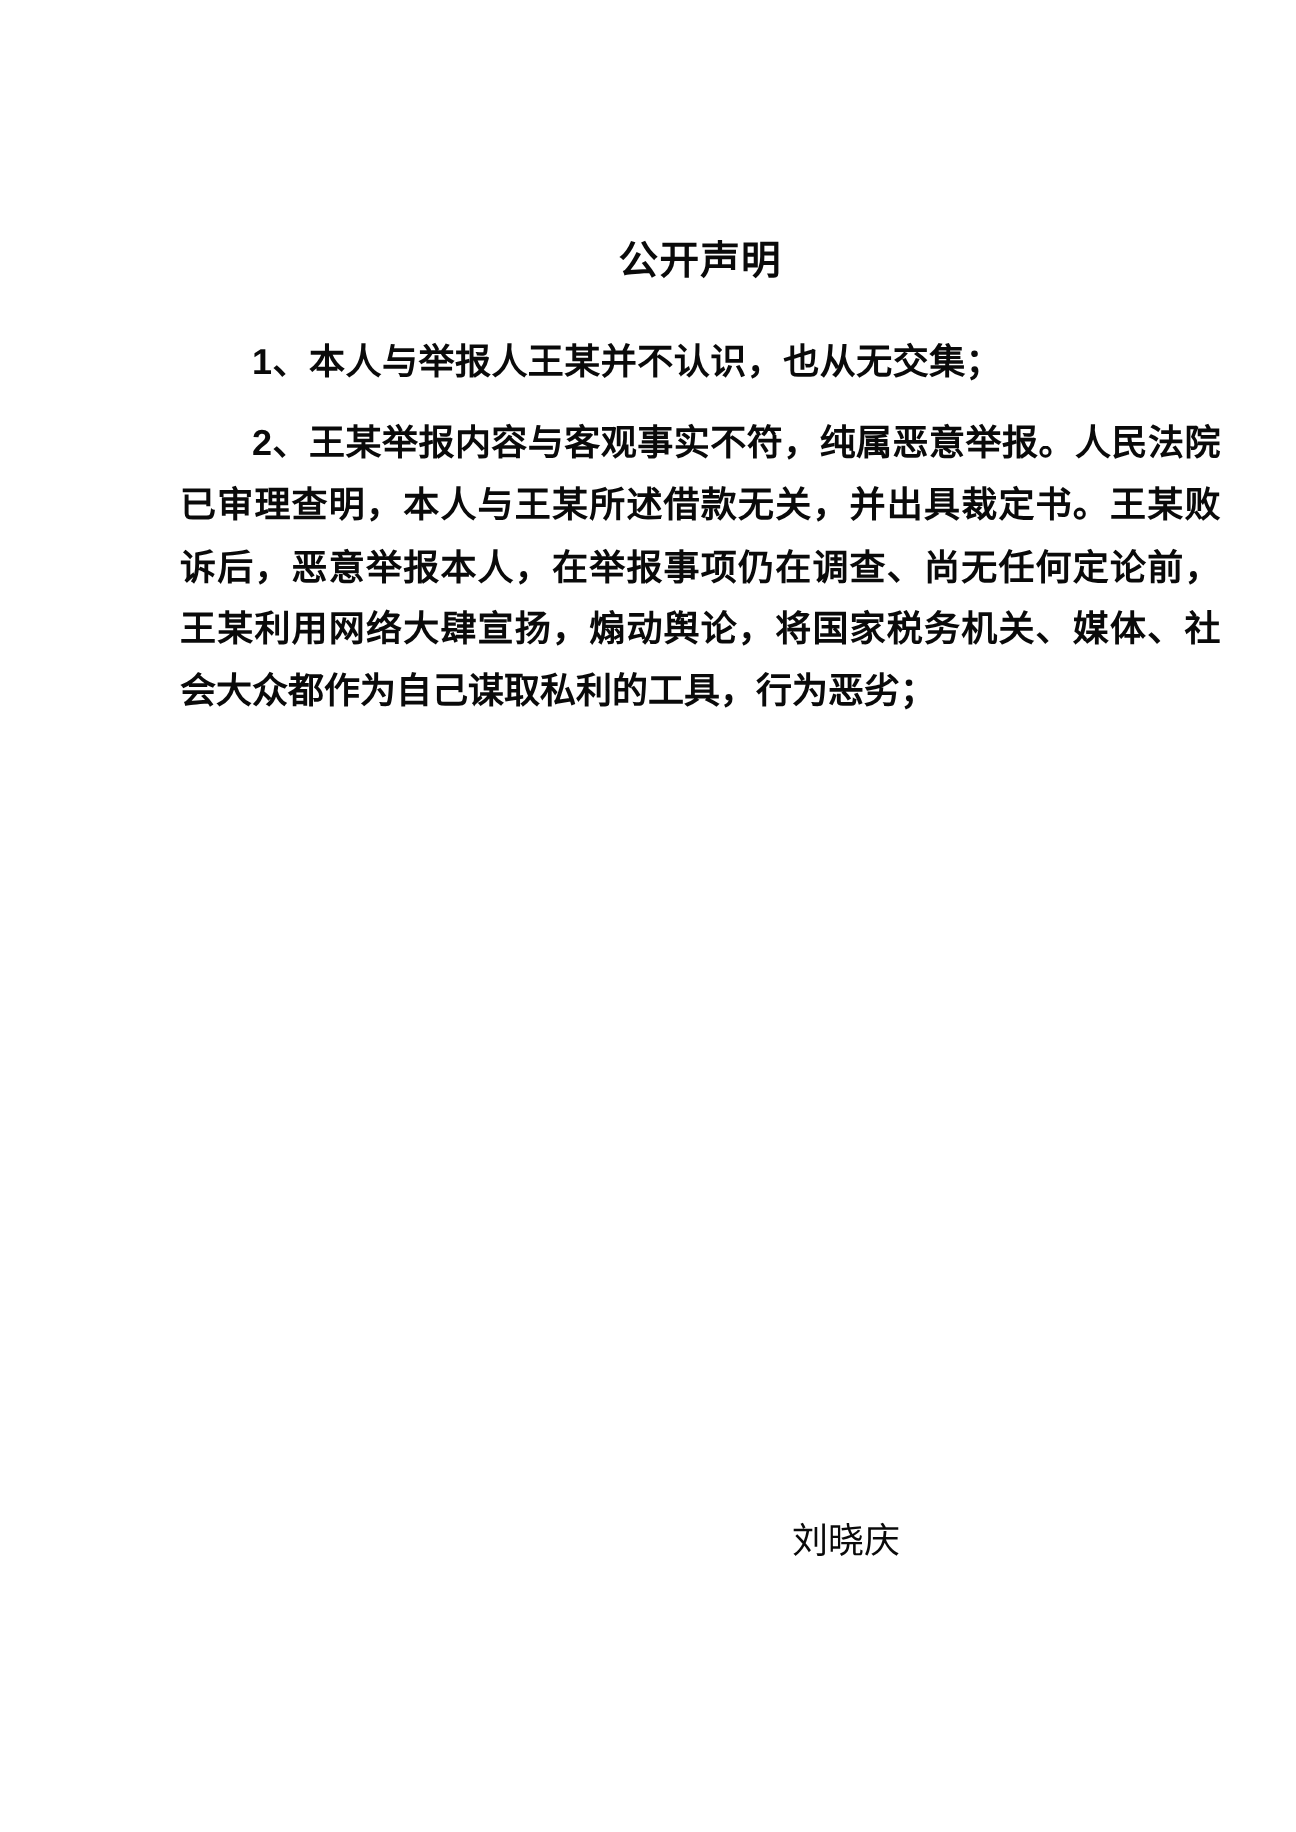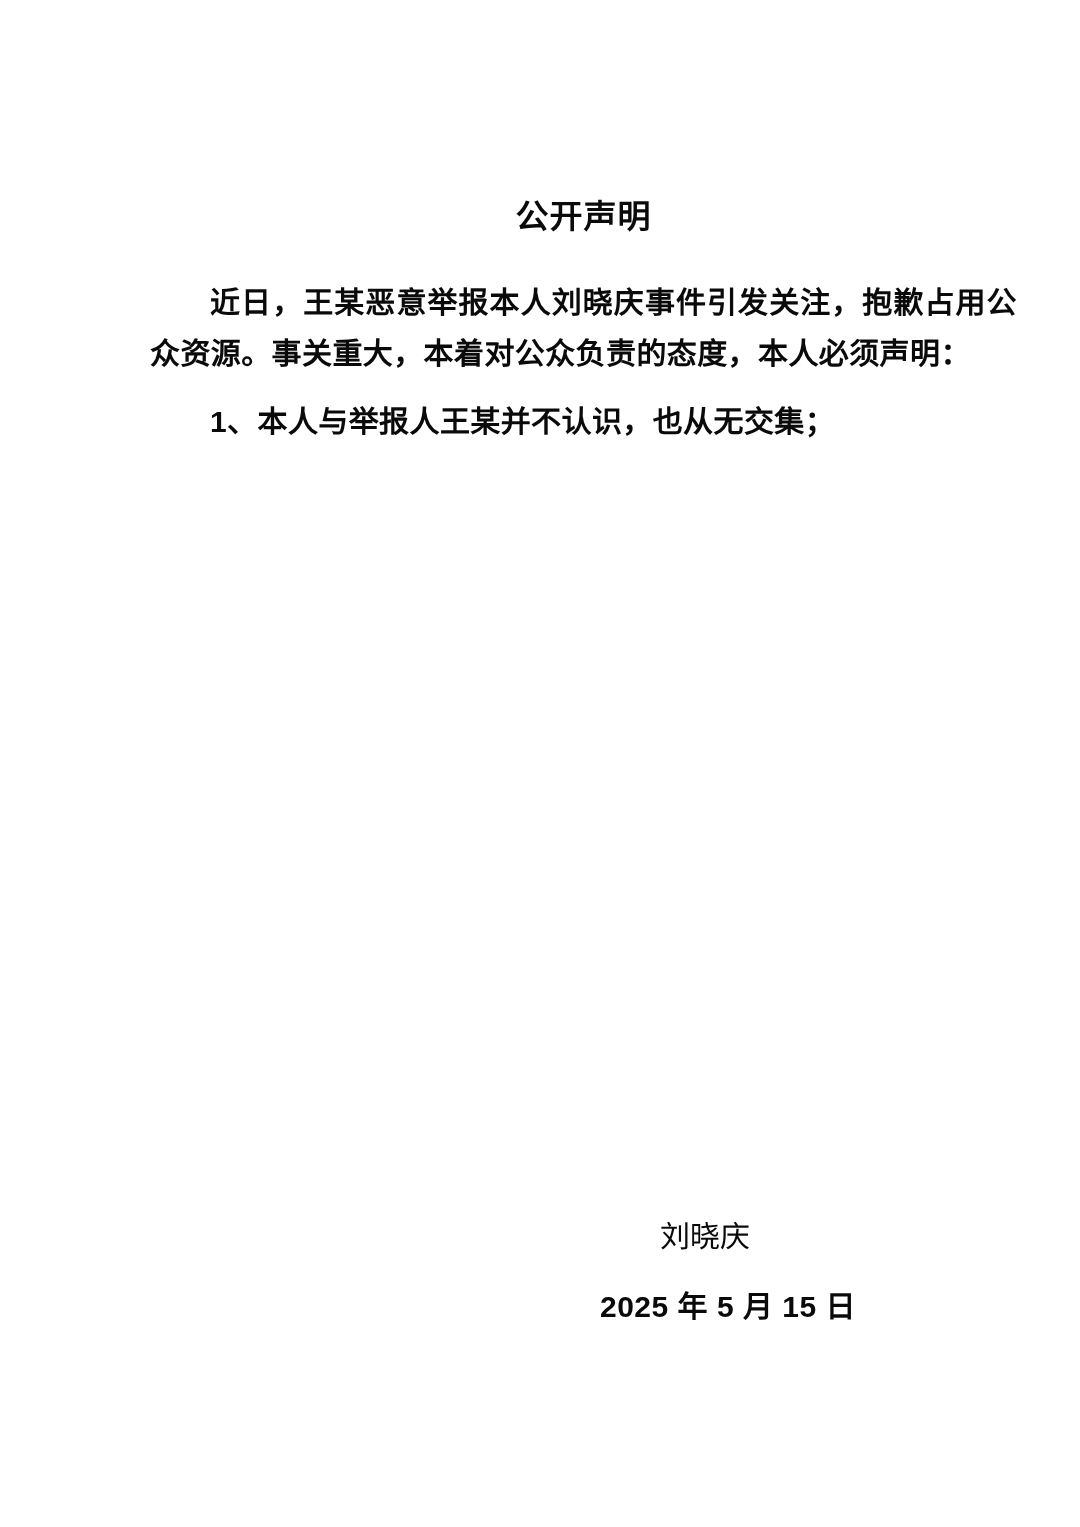--- a/index.html
+++ b/index.html
@@ -65,21 +65,20 @@
     letter-spacing: 0.5px;
   }
 </style>
 </head>
 <body>
 
 <div class="page">
 
   <h1 class="doc-title">公开声明</h1>
 
-  <p class="para">近日，王某恶意举报本人刘晓庆事件引发关注，抱歉占用公众资源。事关重大，本着对公众负责的态度，本人必须声明：</p>
   <p class="para">1、本人与举报人王某并不认识，也从无交集；</p>
+  <p class="para tight">2、王某举报内容与客观事实不符，纯属恶意举报。人民法院已审理查明，本人与王某所述借款无关，并出具裁定书。王某败诉后，恶意举报本人，在举报事项仍在调查、尚无任何定论前，王某利用网络大肆宣扬，煽动舆论，将国家税务机关、媒体、社会大众都作为自己谋取私利的工具，行为恶劣；</p>
 
   <div class="signature-block">
     <p class="sign-name">刘晓庆</p>
-    <p class="sign-date">2025 年 5 月 15 日</p>
   </div>
 
 </div>
 
 </body></html>

